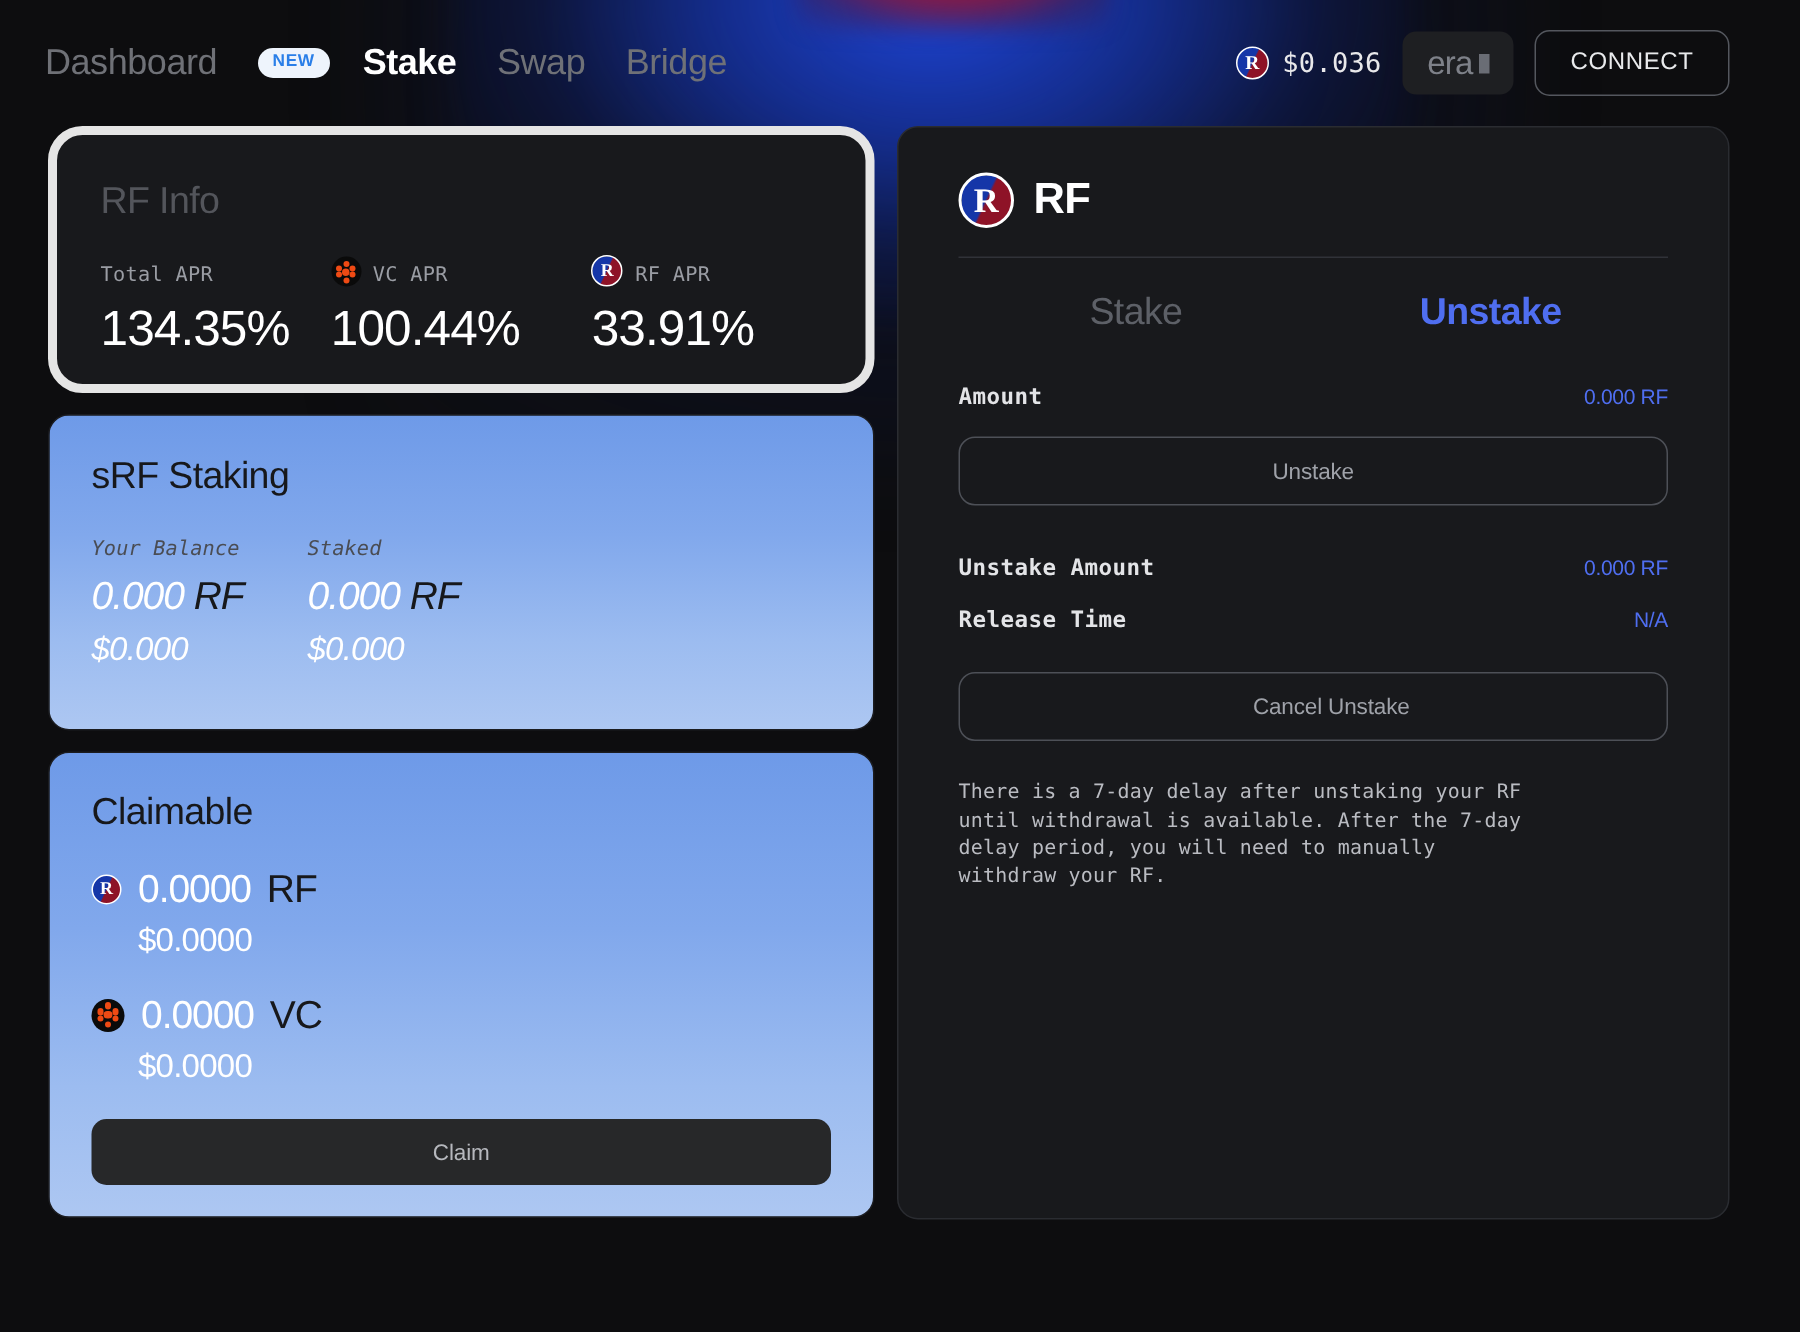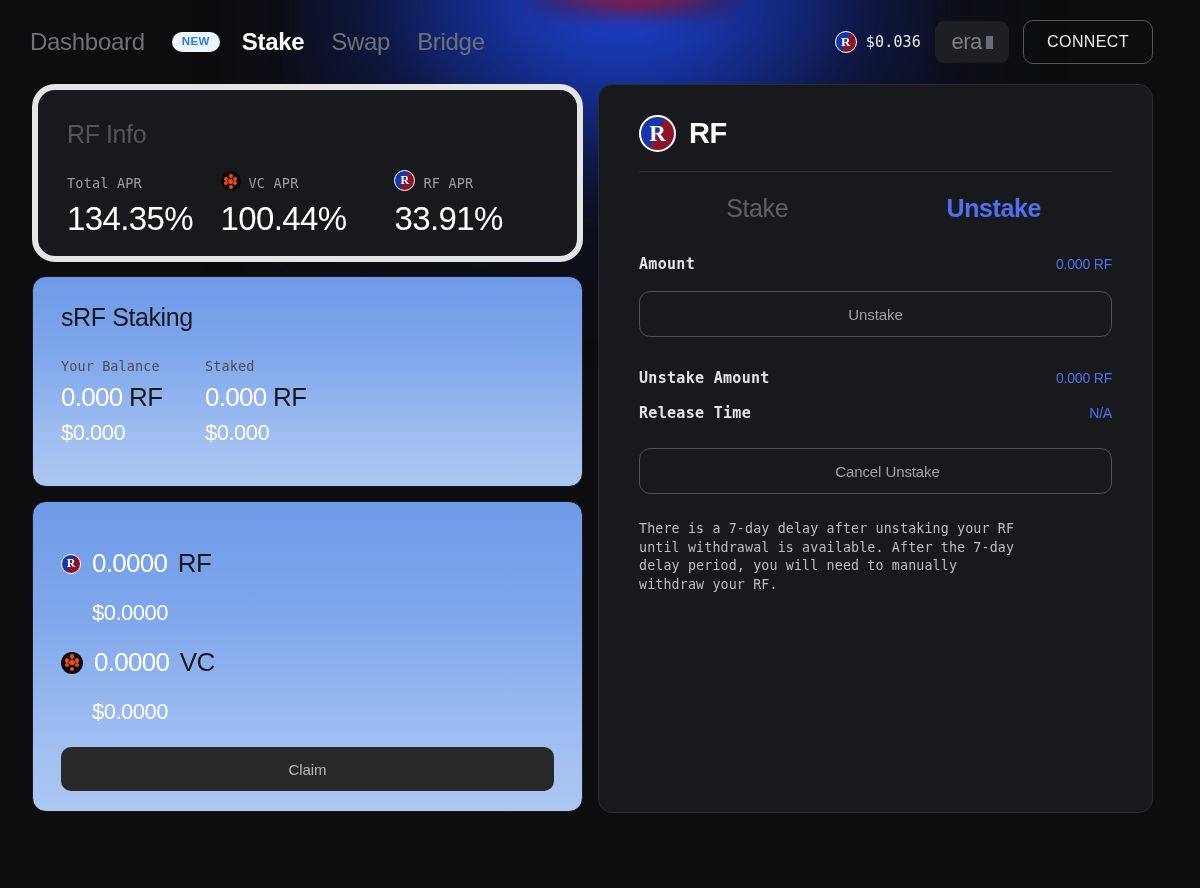--- a/index.html
+++ b/index.html
@@ -85,21 +85,21 @@
   }
   .header-right {
     margin-left: auto;
     display: flex;
     align-items: center;
     gap: 14px;
   }
   .price-pill { display: flex; align-items: center; gap: 9px; }
   .price-text {
     font-family: "DejaVu Sans Mono", monospace;
-    font-size: 15px;
+    font-size: 18px;
     color: #e8e8ea;
     letter-spacing: 0.2px;
   }
   .era-chip {
     background: #1e1f22;
     border-radius: 9px;
     height: 42px;
     width: 74px;
     display: flex;
     align-items: center;
@@ -213,21 +213,21 @@
     border: 1px solid #1b1c20;
     position: relative;
   }
   .staking-card { height: 211px; padding: 26px 28px 0 28px; }
   .card-blue-title {
     font-size: 25px;
     color: #17181b;
     letter-spacing: -0.4px;
     font-weight: 500;
   }
-  .bal-row { display: flex; margin-top: 26px; }
+  .bal-row { display: flex; margin-top: 26px; font-style: italic; }
   .bal-cell { width: 144px; }
   .bal-label {
     font-family: "DejaVu Sans Mono", monospace;
     font-size: 13.5px;
     color: #4a4d54;
     letter-spacing: 0.1px;
     margin-bottom: 8px;
   }
   .bal-amount {
     font-size: 26px;
@@ -252,21 +252,21 @@
     font-size: 26px;
     letter-spacing: -0.7px;
     white-space: nowrap;
   }
   .claim-amt .num { color: #ffffff; }
   .claim-amt .sym { color: #17181b; margin-left: 4px; }
   .claim-usd {
     font-size: 22px;
     color: #ffffff;
     letter-spacing: -0.5px;
-    margin: 21px 0 0 31px;
+    margin: 6px 0 0 31px;
   }
   .claim-btn {
     margin-top: 22px;
     width: 100%;
     height: 44px;
     background: #272829;
     border: none;
     border-radius: 10px;
     color: #b6b8bd;
     font-size: 15px;
@@ -442,20 +442,21 @@
               <span class="num">0.000</span>
               <span class="sym">RF</span>
             </div>
             <div class="bal-usd">$0.000</div>
           </div>
 
         </div>
       </div>
 
       <div class="card-blue claim-card">
+        <div class="card-blue-title">Claimable</div>
 
         <div class="claim-line">
           <span class="rf-icon sz20">R</span>
           <span class="claim-amt">
             <span class="num">0.0000</span>
             <span class="sym">RF</span>
           </span>
         </div>
         <div class="claim-usd">$0.0000</div>
 

